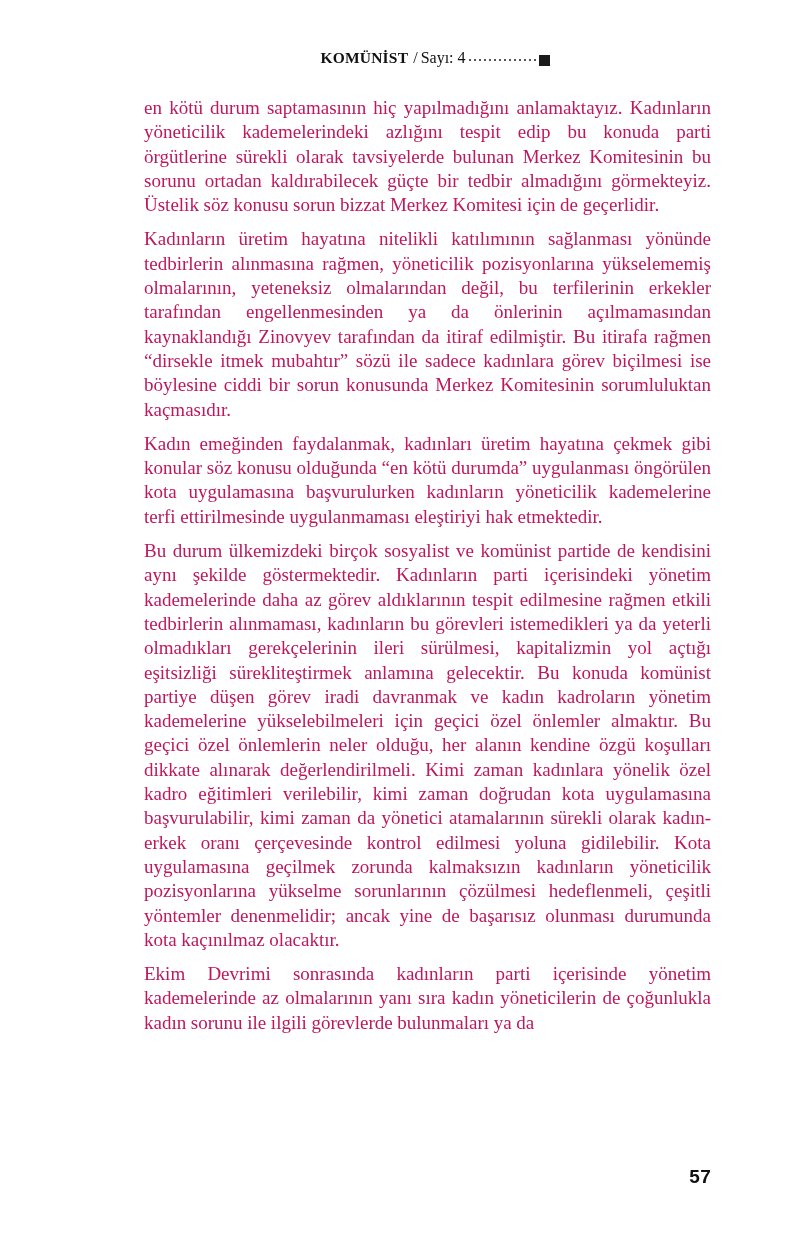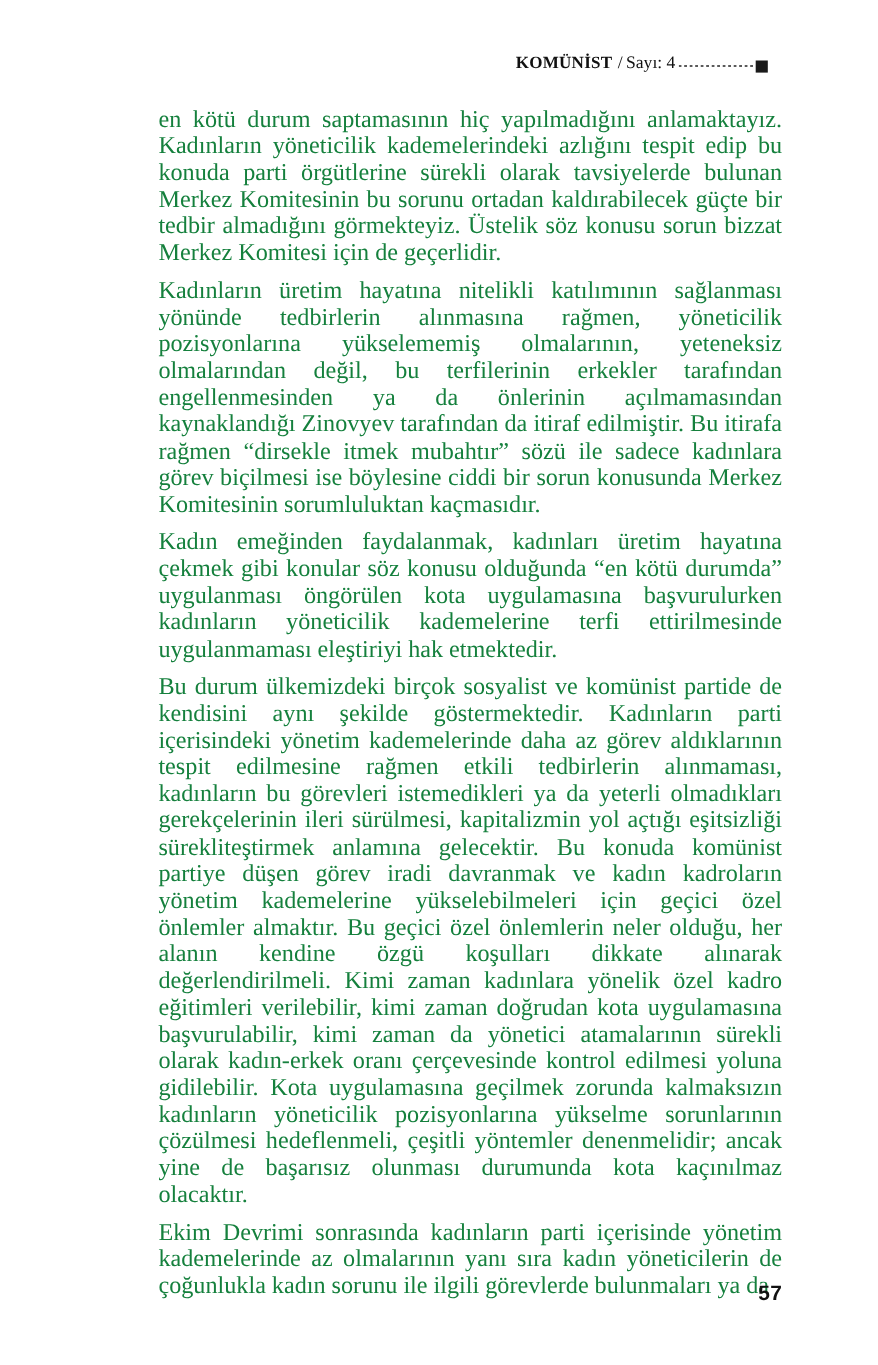--- a/index.html
+++ b/index.html
@@ -19,25 +19,25 @@
     font-family: "Liberation Serif", "DejaVu Serif", serif;
     color: #1a1a1a;
     -webkit-font-smoothing: antialiased;
   }
 
   
   .running-head {
     position: absolute;
     top: 47px;
     left: 144px;
-    right: 100px;
+    right: 72px;
     height: 22px;
     display: flex;
     align-items: center;
-    justify-content: flex-end;
+    justify-content: center;
     gap: 0;
   }
 
   .rh-title {
     font-family: "Liberation Serif", "DejaVu Serif", serif;
     font-weight: bold;
     font-size: 15.5px;
     letter-spacing: 0.2px;
     color: #111111;
     white-space: nowrap;
@@ -82,28 +82,28 @@
   
   .body-col {
     position: absolute;
     top: 96px;
     left: 144px;
     width: 567px;
   }
 
   .body-col p {
     margin: 0 0 10px 0;
-    font-size: 22px;
+    font-size: 19px;
     line-height: 24.3px;
     text-align: justify;
     text-justify: inter-word;
     hyphens: manual;
     -webkit-hyphens: manual;
     word-spacing: -0.1px;
-    color: #15803d;
+    color: #be185d;
   }
 
   .body-col p:last-child {
     margin-bottom: 2px;
   }
 
   
   .folio {
     position: absolute;
     left: 144px;

